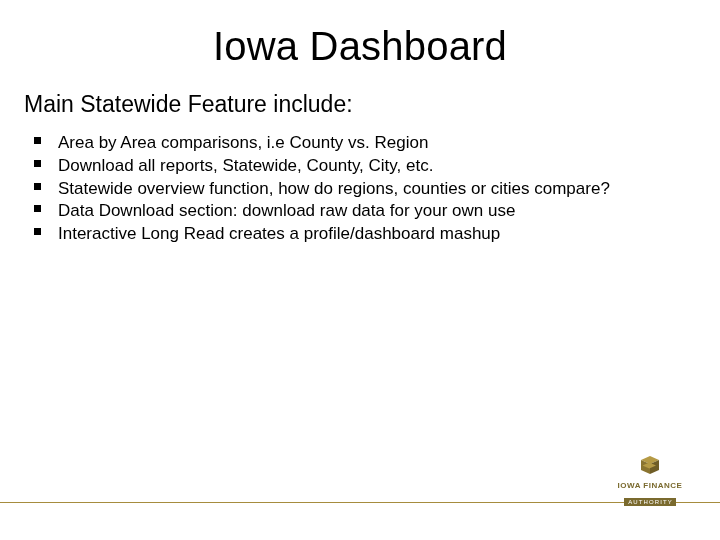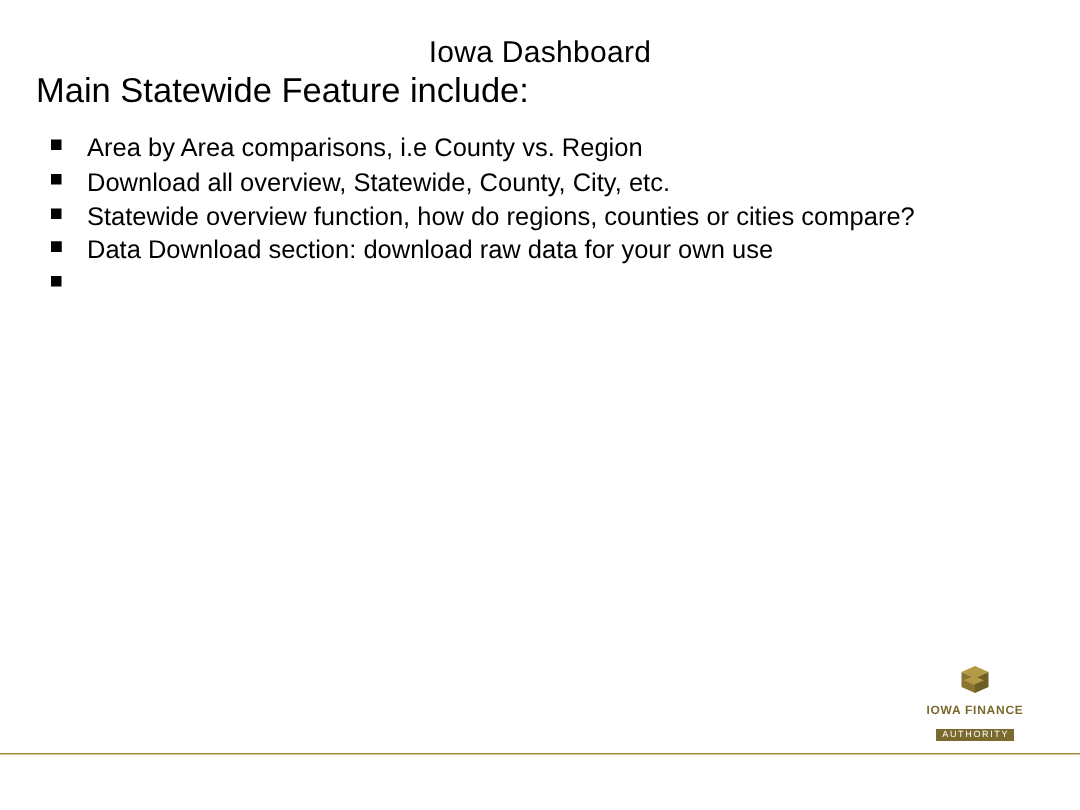--- a/index.html
+++ b/index.html
@@ -12,24 +12,25 @@
     position: relative;
     overflow: hidden;
   }
   .slide {
     width: 100%;
     height: 100%;
     padding: 20px 30px 0 30px;
     position: relative;
   }
   .title {
-    font-size: 20px;
+    font-size: 40px;
     text-align: center;
     font-weight: normal;
     margin-top: 4px;
+    margin-bottom: 22px;
     letter-spacing: 0.2px;
   }
   .subtitle {
     font-size: 23px;
     font-weight: normal;
     margin-bottom: 14px;
     margin-left: -6px;
   }
   ul.features {
     list-style: none;
@@ -54,21 +55,21 @@
     position: absolute;
     left: 0;
     bottom: 37px;
     width: 100%;
     height: 1px;
     background: #a68c3e;
   }
   .logo {
     position: absolute;
     right: 24px;
-    bottom: 44px;
+    bottom: 32px;
     width: 92px;
     text-align: center;
   }
   .logo svg { display: block; margin: 0 auto 2px auto; }
   .logo-text-top {
     font-size: 8px;
     letter-spacing: 0.5px;
     color: #7a6a2e;
     font-weight: bold;
     line-height: 1;
@@ -85,25 +86,25 @@
   }
 </style>
 </head>
 <body>
 
 <div class="slide">
   <h1 class="title">Iowa Dashboard</h1>
   <div class="subtitle">Main Statewide Feature include:</div>
   <ul class="features">
     <li><span class="bullet"></span><span>Area by Area comparisons, i.e County vs. Region</span></li>
-    <li><span class="bullet"></span><span>Download all overview, Statewide, County, City, etc.</span></li>
+    <li><span class="bullet"></span><span>Download all reports, Statewide, County, City, etc.</span></li>
     <li><span class="bullet"></span><span>Statewide overview function, how do regions, counties or cities compare?</span></li>
     <li><span class="bullet"></span></li>
     <li><span class="bullet"></span><span>Data Download section: download raw data for your own use</span></li>
-    <li><span class="bullet"></span></li>
+    <li><span class="bullet"></span><span>Interactive Long Read creates a profile/dashboard mashup</span></li>
   </ul>
 
   <div class="footer-line"></div>
 
   <div class="logo">
     <svg width="36" height="26" viewBox="0 0 36 26">
 
       <g>
         <polygon points="9,6 18,2 27,6 18,10" fill="#b59a45"></polygon>
         <polygon points="9,6 9,16 18,20 18,10" fill="#8a7430"></polygon>

